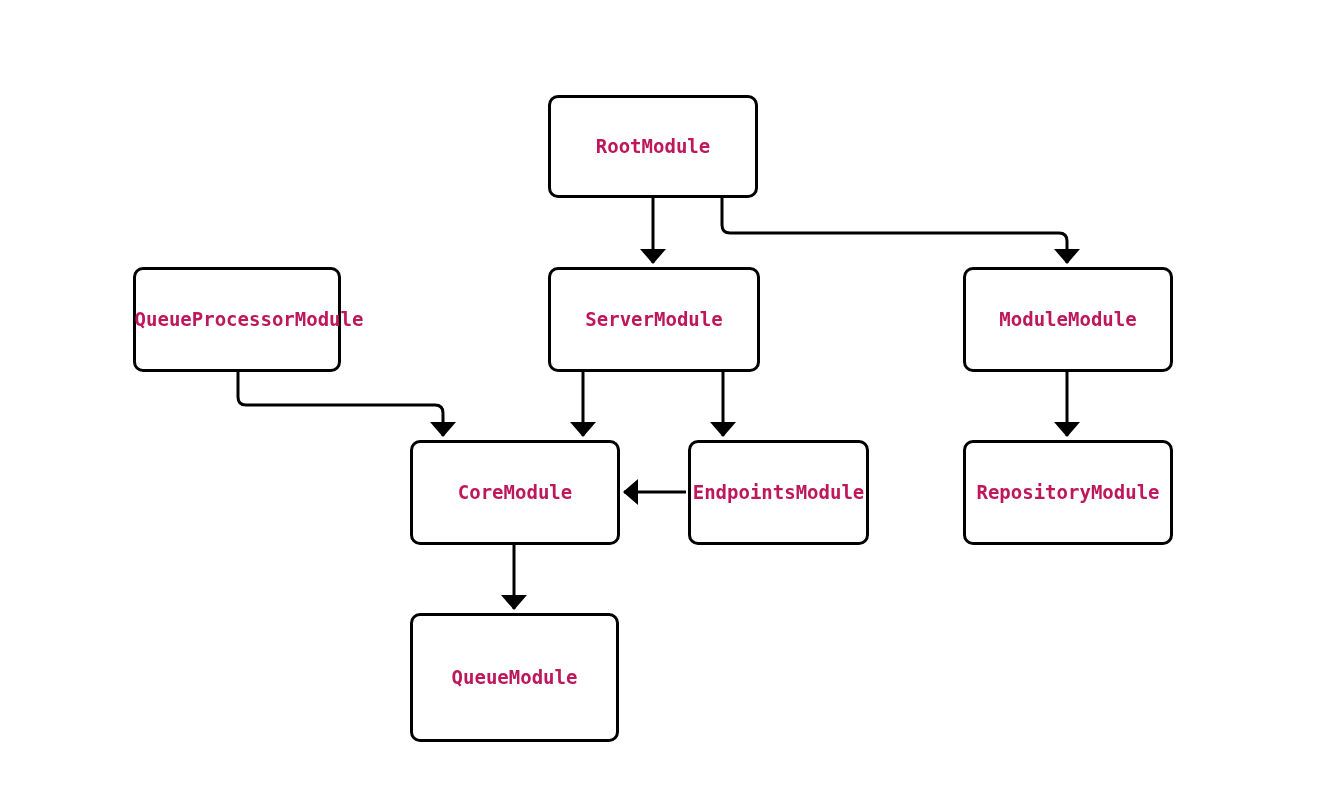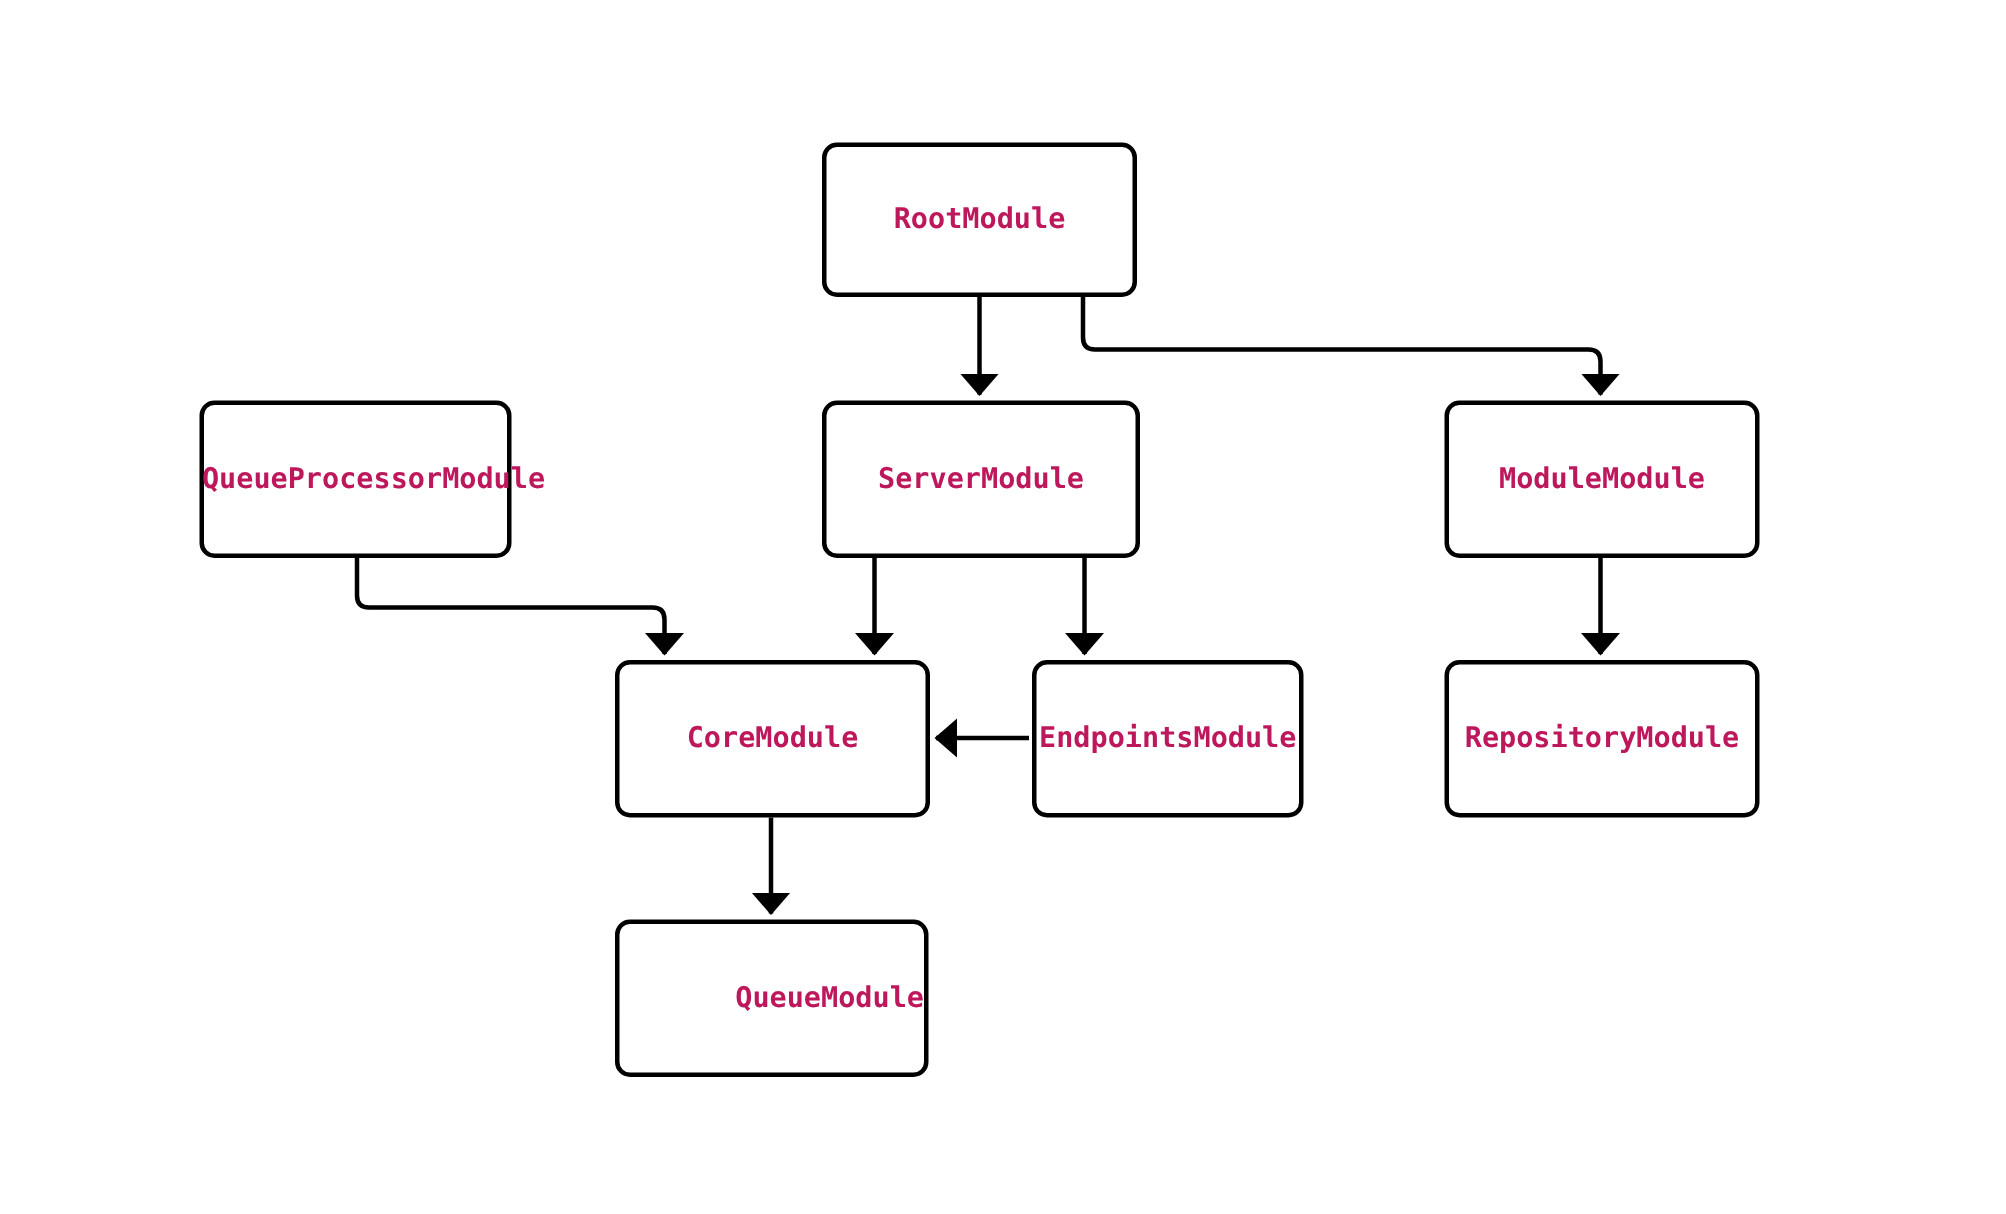--- a/index.html
+++ b/index.html
@@ -105,18 +105,18 @@
   <div class="node" style="left:688px; top:440px; width:181px; height:105px;">
     <span>Endpoints</span>
     <span>Module</span>
   </div>
 
   <div class="node" style="left:963px; top:440px; width:210px; height:105px;border-radius:10px;">
     <span>Repository</span>
     <span>Module</span>
   </div>
 
-  <div class="node" style="left:410px; top:613px; width:209px; height:105px;justify-content:flex-end;">
+  <div class="node" style="left:410px; top:613px; width:209px; height:129px;">
     <span>Queue</span>
     <span>Module</span>
   </div>
 
 </div>
 
 </body></html>

